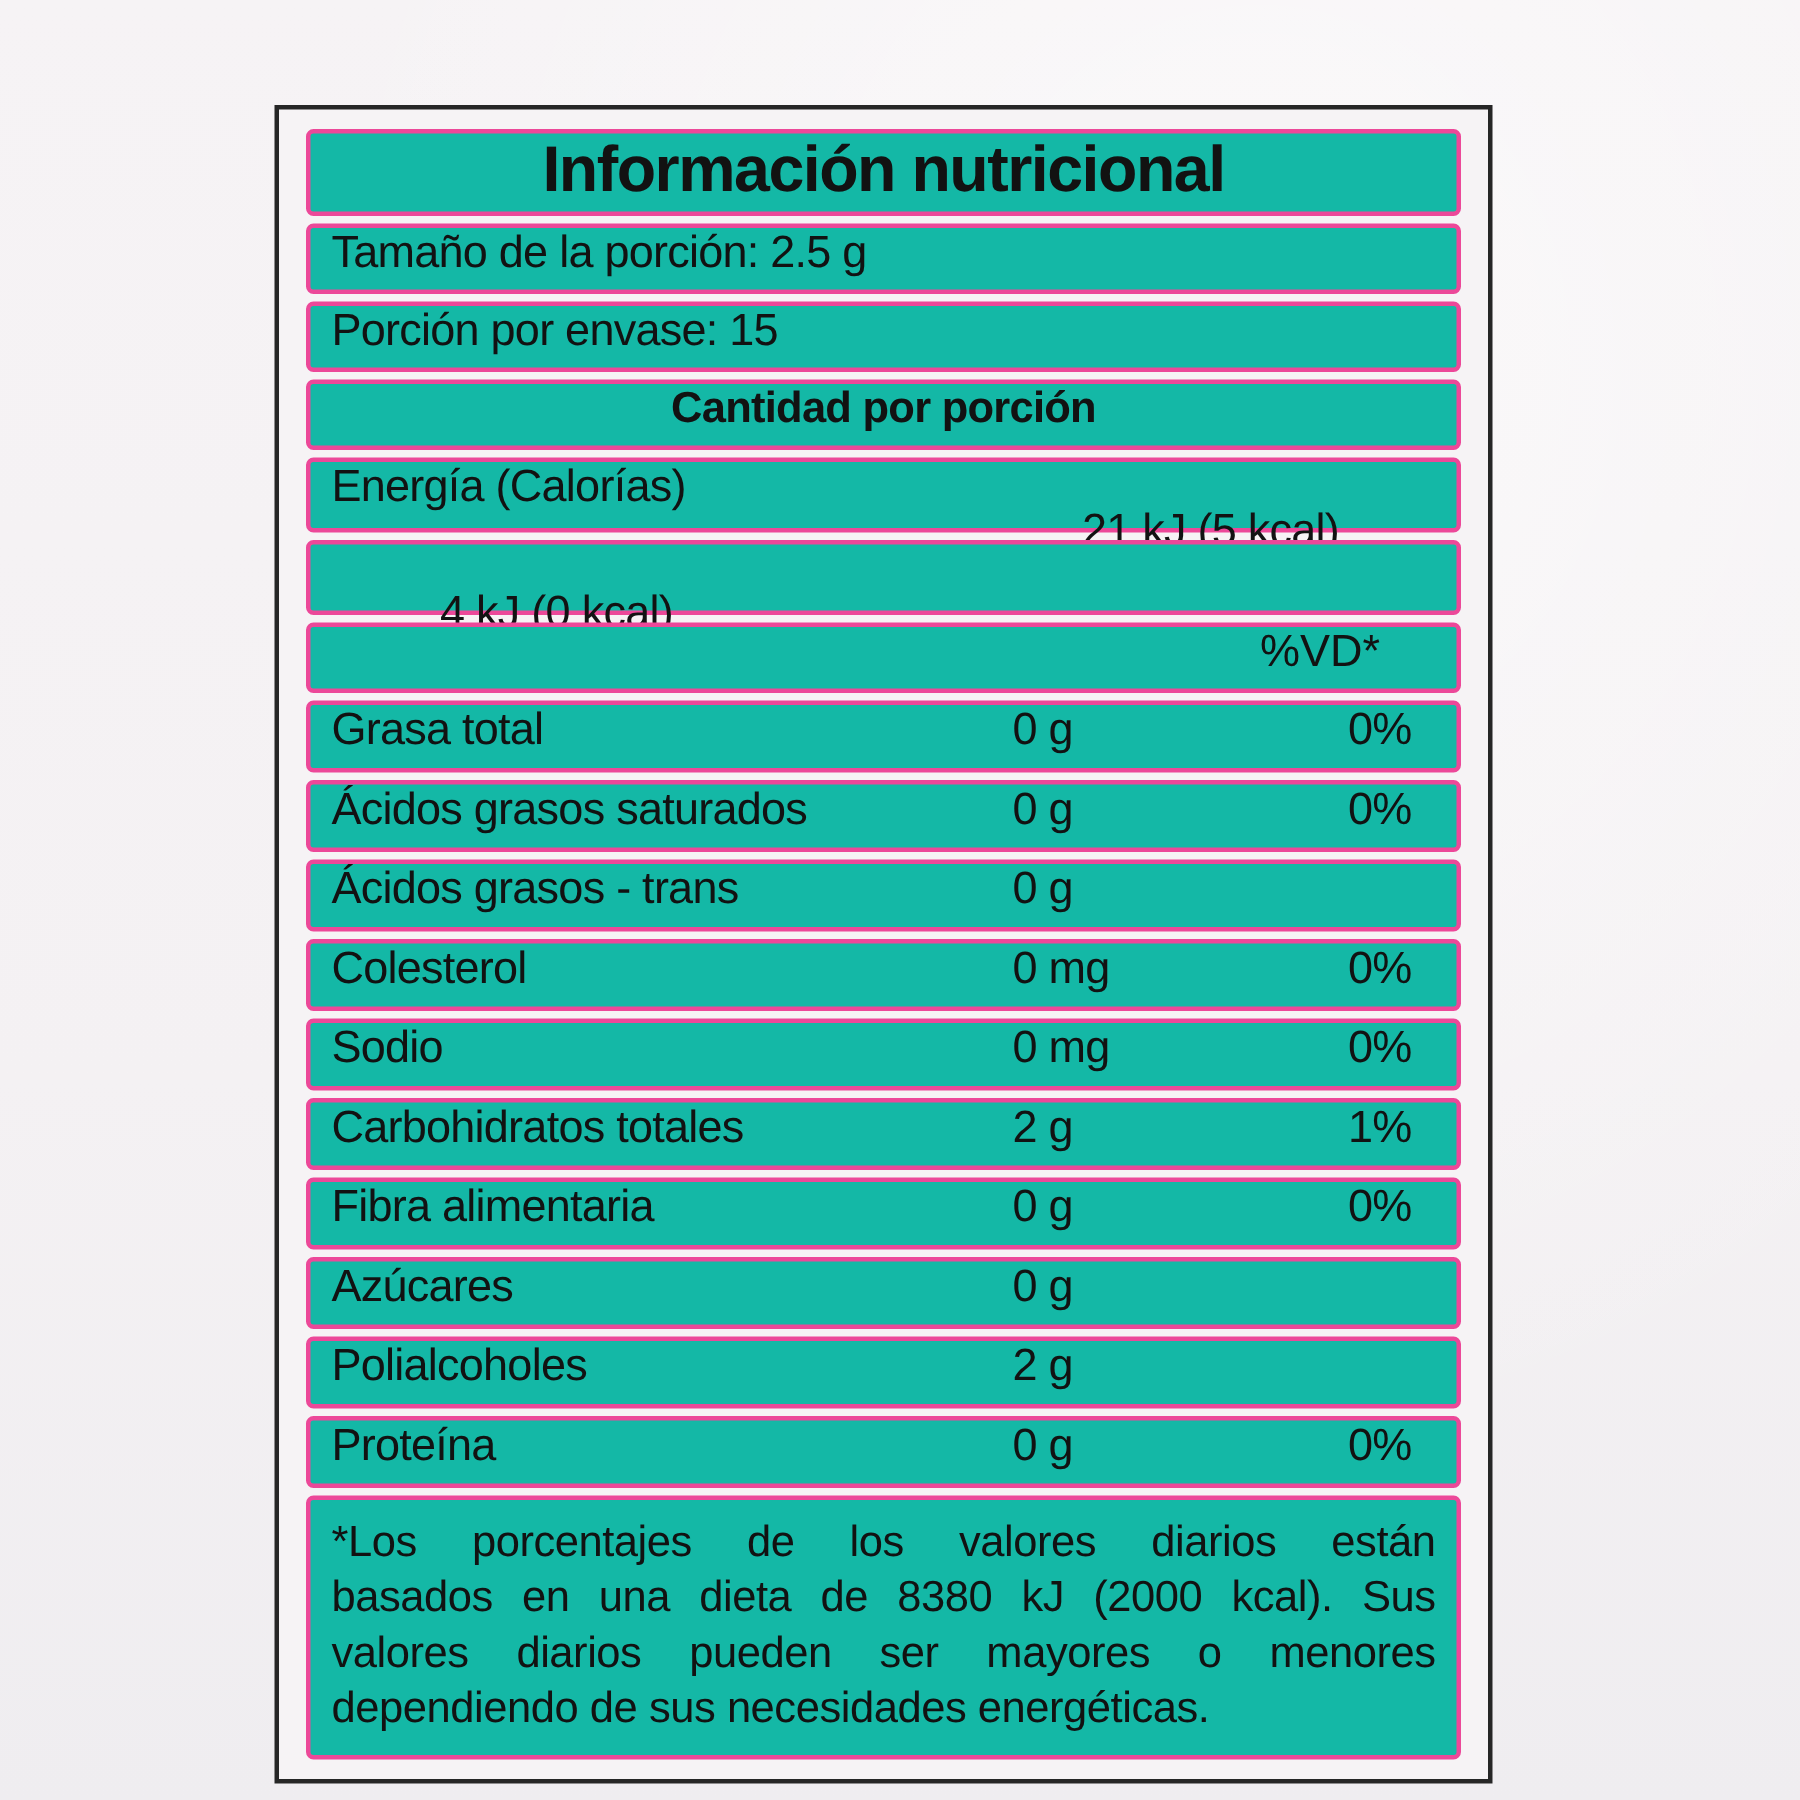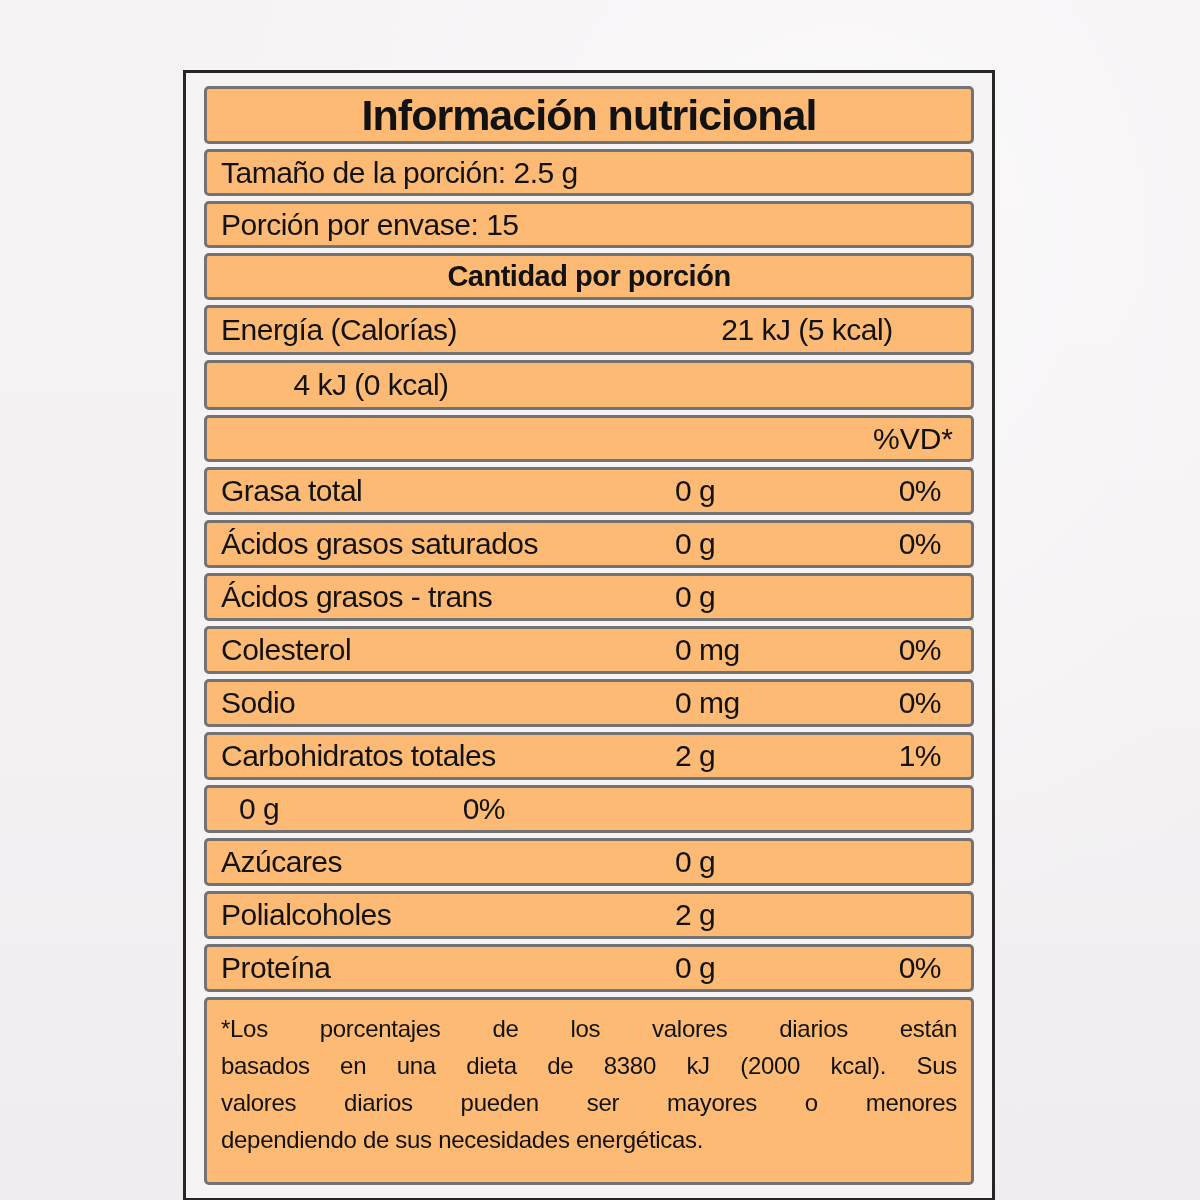--- a/index.html
+++ b/index.html
@@ -29,26 +29,25 @@
     background: #f6f3f5;
     box-sizing: border-box;
     padding: 13px 18px;
   }
   .rows {
     display: flex;
     flex-direction: column;
     gap: 5px;
   }
   .row {
-    border: 3px solid #737373;
+    border: 3px solid #ec4899;
     border-radius: 5px;
-    background: #fdba74;
+    background: #14b8a6;
     box-sizing: border-box;
     display: flex;
-    align-items: center;
     padding: 0 14px;
     font-size: 30px;
     letter-spacing: -0.5px;
   }
   .row-title {
     height: 58px;
     justify-content: center;
     font-weight: bold;
     font-size: 43px;
     letter-spacing: -1px;
@@ -56,34 +55,34 @@
   .row-serving { height: 47px; }
   .row-subtitle {
     height: 47px;
     justify-content: center;
     font-weight: bold;
     font-size: 29px;
     letter-spacing: -0.5px;
   }
   .row-energy { height: 50px; }
   .row-energy .e-label { flex: 1; text-align: left; }
-  .row-energy .e-value { width: 300px; text-align: center; }
+  .row-energy .e-value { width: 300px; text-align: center; margin-top: 29px; }
   .row-dvheader {
     height: 47px;
     justify-content: flex-end;
-    padding-right: 18px;
+    padding-right: 51px;
   }
   .row-nutrient { height: 48px; }
   .n-label { flex: 1; text-align: left; }
   .n-amount { width: 190px; text-align: left; padding-left: 18px; box-sizing: border-box; }
   .n-dv { width: 110px; text-align: right; padding-right: 16px; box-sizing: border-box; }
   .row-footnote {
     display: block;
-    padding: 10px 14px 24px 14px;
-    font-size: 24px;
+    padding: 10px 14px 12px 14px;
+    font-size: 29px;
     line-height: 37px;
     letter-spacing: -0.3px;
   }
   .fn-line { text-align: justify; text-align-last: justify; }
   .fn-line.last { text-align: left; text-align-last: left; }
   .dv-star { letter-spacing: 0; }
 </style>
 </head>
 <body>
 
@@ -150,20 +149,21 @@
         <span class="n-dv">0%</span>
       </div>
 
       <div class="row row-nutrient">
         <span class="n-label">Carbohidratos totales</span>
         <span class="n-amount">2 g</span>
         <span class="n-dv">1%</span>
       </div>
 
       <div class="row row-nutrient">
+        <span class="n-label">Fibra alimentaria</span>
         <span class="n-amount">0 g</span>
         <span class="n-dv">0%</span>
       </div>
 
       <div class="row row-nutrient">
         <span class="n-label">Azúcares</span>
         <span class="n-amount">0 g</span>
         <span class="n-dv"></span>
       </div>
 

